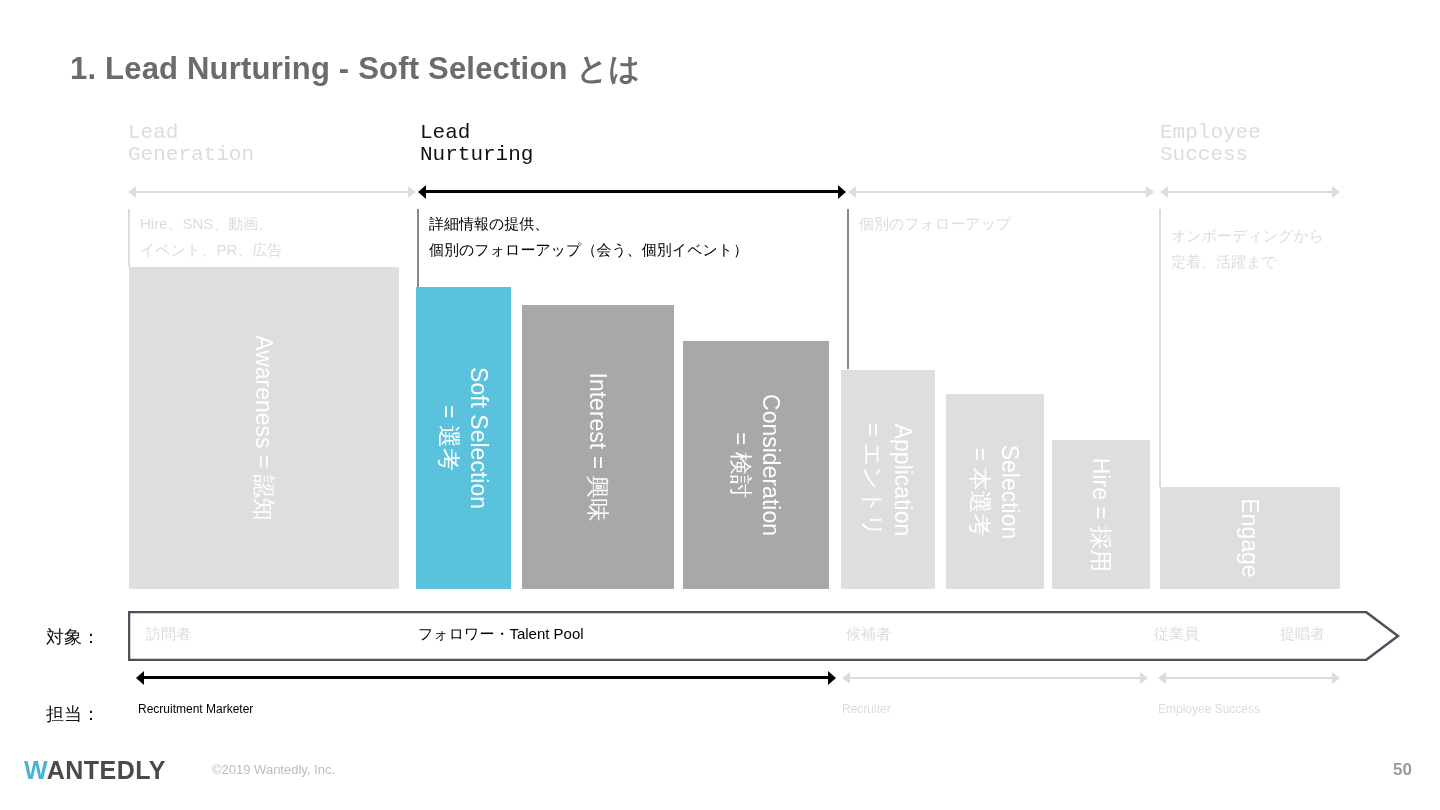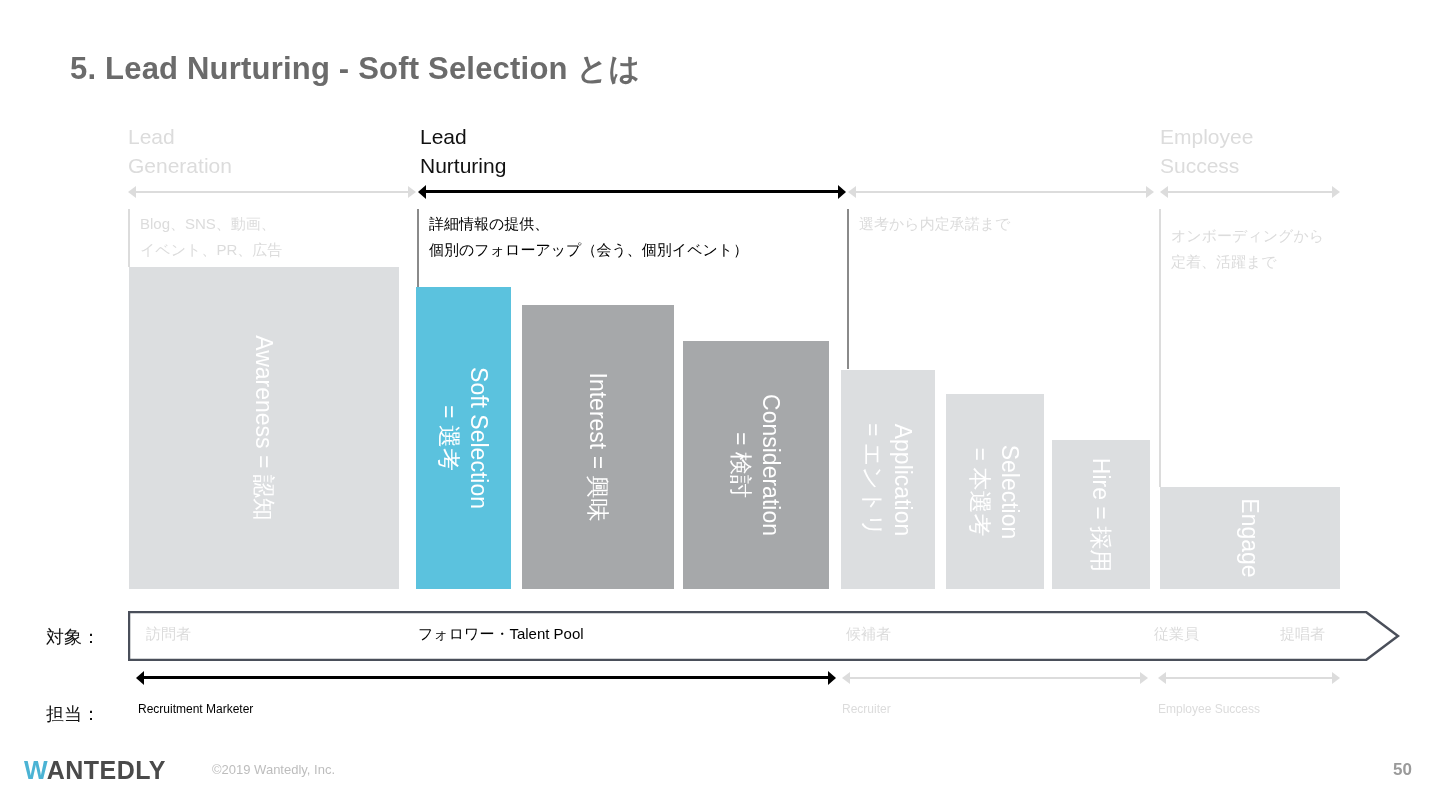--- a/index.html
+++ b/index.html
@@ -12,22 +12,23 @@
 
   
   .title{
     position:absolute;left:70px;top:48px;
     font-size:31px;font-weight:bold;color:#6b6b6b;
     letter-spacing:.2px;white-space:nowrap;
   }
 
   
   .phase-head{
-    position:absolute;font-size:21px;line-height:29px;
+    position:absolute;font-size:21px;line-height:22px;
     white-space:pre-line;
+    font-family:Liberation Mono, monospace;
   }
   .phase-head.muted{color:#dcdcdc;}
   .phase-head.active{color:#111111;}
 
   
   .ph-arrow{position:absolute;height:14px;}
   .ph-arrow .bar{position:absolute;left:7px;right:7px;top:6px;height:2px;background:#dcdcdc;}
   .ph-arrow .tipL,.ph-arrow .tipR{
     position:absolute;top:1px;width:0;height:0;
     border-top:6px solid transparent;border-bottom:6px solid transparent;
@@ -81,21 +82,21 @@
   .logo .w{color:#4bb3d4;}
   .logo .rest{color:#4a4a4a;}
   .copy{position:absolute;left:212px;top:762px;font-size:13px;color:#bdbdbd;}
   .pageno{position:absolute;right:28px;top:760px;font-size:17px;color:#9a9a9a;font-weight:bold;}
 </style>
 </head>
 <body>
 
 <div class="slide">
 
-  <div class="title">5. Lead Nurturing - Soft Selection とは</div>
+  <div class="title">1. Lead Nurturing - Soft Selection とは</div>
 
   <div class="phase-head muted" style="left:128px;top:122px;width:280px;">Lead
 Generation</div>
   <div class="phase-head active" style="left:420px;top:122px;width:300px;">Lead
 Nurturing</div>
   <div class="phase-head muted" style="left:1160px;top:122px;width:280px;">Employee
 Success</div>
 
   <div class="ph-arrow" style="left:128px;top:185px;width:288px;">
     <span class="tipL"></span>
@@ -116,25 +117,25 @@
     <span class="tipL"></span>
     <span class="bar"></span>
     <span class="tipR"></span>
   </div>
 
   <div class="divider" style="left:128px;top:209px;height:58px;background:#dcdcdc;"></div>
   <div class="divider" style="left:417px;top:209px;height:78px;background:#8a8a8a;"></div>
   <div class="divider" style="left:847px;top:209px;height:160px;background:#8a8a8a;"></div>
   <div class="divider" style="left:1159px;top:209px;height:278px;background:#dcdcdc;"></div>
 
-  <div class="ph-desc muted" style="left:128px;top:211px;width:280px;">Blog、SNS、動画、
+  <div class="ph-desc muted" style="left:128px;top:211px;width:280px;">Hire、SNS、動画、
 イベント、PR、広告</div>
   <div class="ph-desc active" style="left:417px;top:211px;width:430px;">詳細情報の提供、
 個別のフォローアップ（会う、個別イベント）</div>
-  <div class="ph-desc muted" style="left:847px;top:211px;width:310px;">選考から内定承諾まで</div>
+  <div class="ph-desc muted" style="left:847px;top:211px;width:310px;">個別のフォローアップ</div>
   <div class="ph-desc muted" style="left:1159px;top:211px;width:240px;margin-top:12px;">オンボーディングから
 定着、活躍まで</div>
 
   <div class="bar" style="left:129px;top:267px;width:270px;height:322px;background:#DCDEE0;">
     <span class="vlabel">Awareness = 認知</span>
   </div>
 
   <div class="bar" style="left:416px;top:287px;width:95px;height:302px;background:#5BC2DE;">
     <span class="vlabel">Soft Selection
 = 選考</span>

